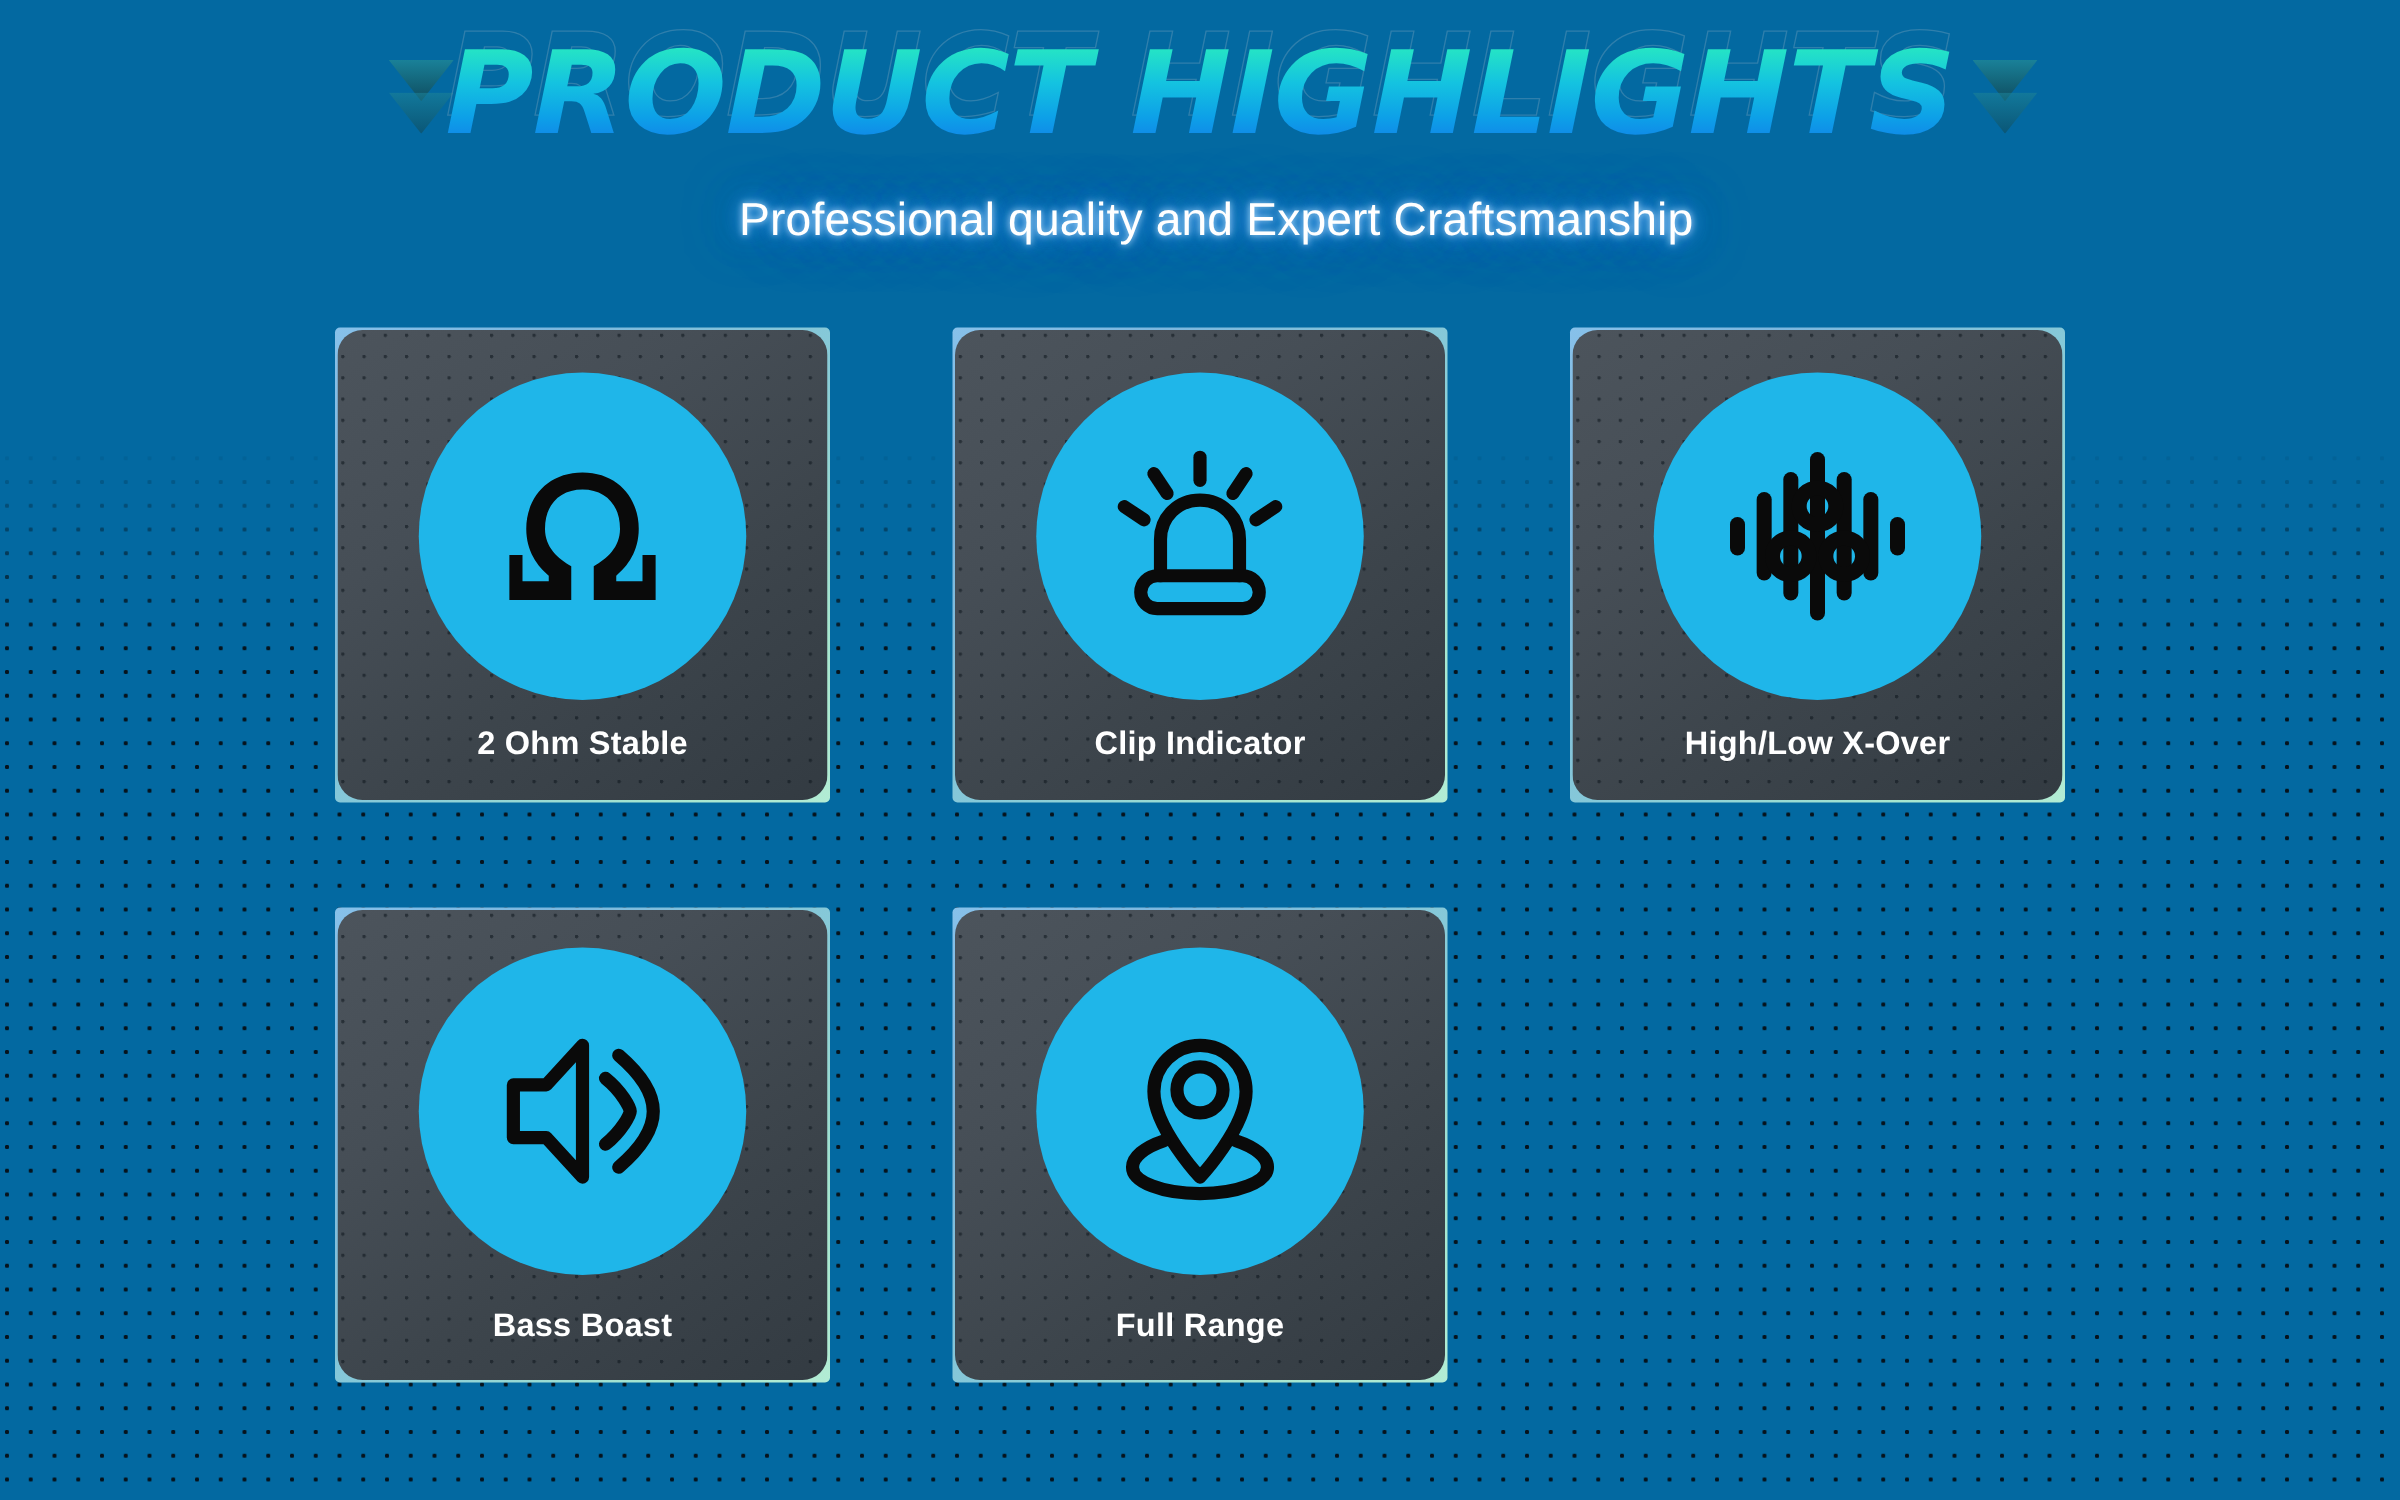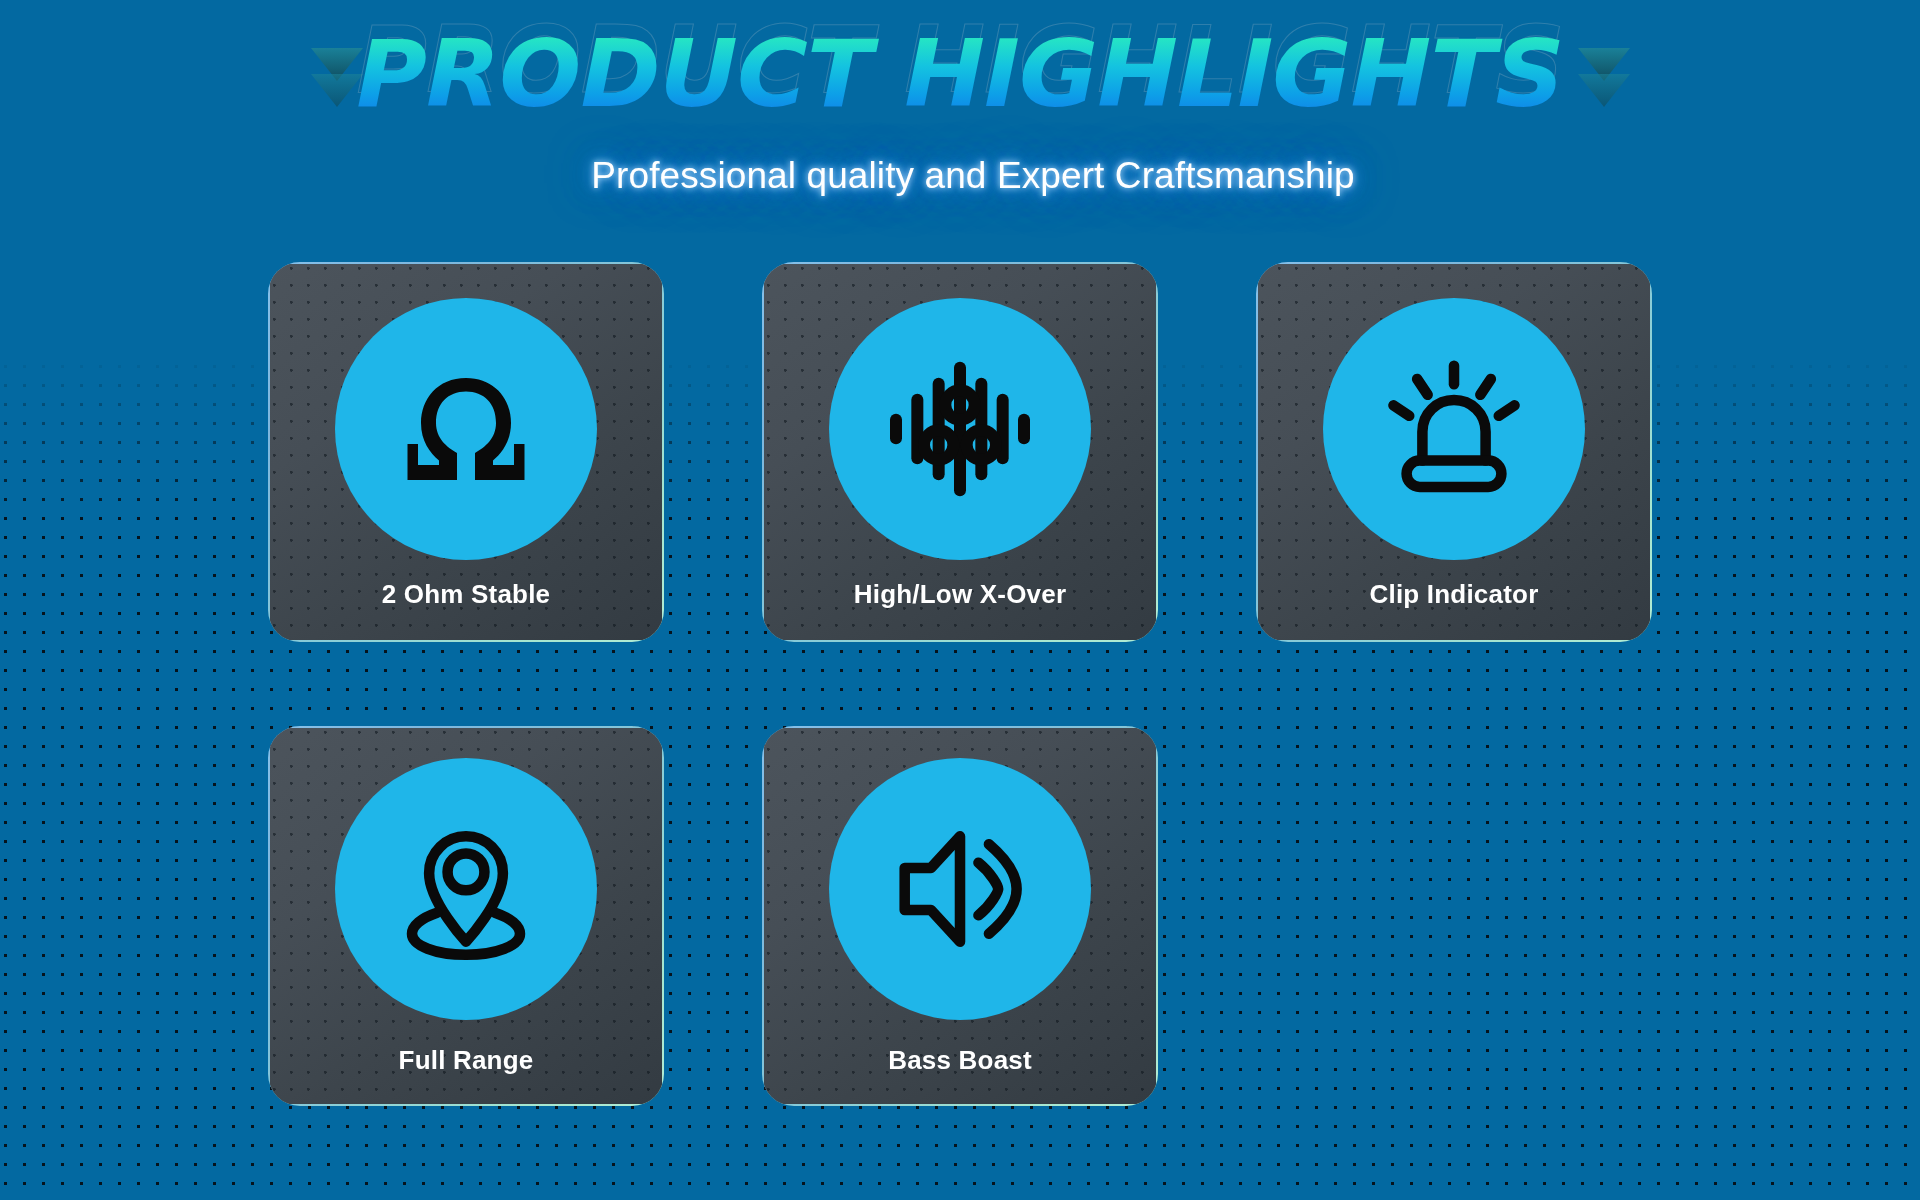--- a/index.html
+++ b/index.html
@@ -136,21 +136,21 @@
     display:grid;
     grid-template-columns:repeat(3,396px);
     grid-template-rows:380px 380px;
     column-gap:98px;
     row-gap:84px;
   }
 
   .card{
     position:relative;
     width:396px; height:380px;
-    border-radius:32px;
+    border-radius:4px;
     padding:2px;
     background:linear-gradient(135deg,#87c1ea 0%,#7db7de 22%,#86c9d8 52%,#a6e6cf 82%,#b2ecd4 100%);
     overflow:hidden;
   }
   .card-inner{
     position:relative;
     width:100%; height:100%;
     border-radius:20px;
     background:
       radial-gradient(circle at 1.3px 1.3px, rgba(12,20,27,.55) 1.25px, rgba(0,0,0,0) 1.6px),
@@ -224,20 +224,39 @@
             <path d="M50 16 C31 16 20 30 20 46 C20 58 26 66 32 71 L32 74 L18 74 L18 60 L11 60 L11 84 L44 84 L44 66 C37 62 30 56 30 46 C30 33 38 25 50 25 C62 25 70 33 70 46 C70 56 63 62 56 66 L56 84 L89 84 L89 60 L82 60 L82 74 L68 74 L68 71 C74 66 80 58 80 46 C80 30 69 16 50 16 Z" fill="#0a0a0a"></path>
           </svg>
         </div>
         <div class="card-label">2 Ohm Stable</div>
       </div>
     </div>
 
     <div class="card">
       <div class="card-inner">
         <div class="icon-circle">
+          <svg width="158" height="158" viewBox="0 0 120 120">
+            <g fill="none" stroke="#0a0a0a" stroke-width="8" stroke-linecap="round" stroke-linejoin="round">
+              <path d="M36 84 L36 62 C36 48 47 38 60 38 C73 38 84 48 84 62 L84 84"></path>
+              <rect x="24" y="84" width="72" height="20" rx="10"></rect>
+              <line x1="60" y1="12" x2="60" y2="26"></line>
+              <line x1="32" y1="22" x2="40" y2="34"></line>
+              <line x1="88" y1="22" x2="80" y2="34"></line>
+              <line x1="14" y1="42" x2="26" y2="50"></line>
+              <line x1="106" y1="42" x2="94" y2="50"></line>
+            </g>
+          </svg>
+        </div>
+        <div class="card-label">Clip Indicator</div>
+      </div>
+    </div>
+
+    <div class="card">
+      <div class="card-inner">
+        <div class="icon-circle">
           <svg width="160" height="160" viewBox="0 0 120 120">
             <g fill="none" stroke="#0a0a0a" stroke-linecap="round">
               <line x1="12" y1="53" x2="12" y2="67" stroke-width="9"></line>
               <line x1="28" y1="38" x2="28" y2="82" stroke-width="9"></line>
               <line x1="44" y1="26" x2="44" y2="94" stroke-width="9"></line>
               <line x1="60" y1="14" x2="60" y2="106" stroke-width="9"></line>
               <line x1="76" y1="26" x2="76" y2="94" stroke-width="9"></line>
               <line x1="92" y1="38" x2="92" y2="82" stroke-width="9"></line>
               <line x1="108" y1="53" x2="108" y2="67" stroke-width="9"></line>
             </g>
@@ -245,64 +264,45 @@
               <circle cx="44" cy="72" r="11"></circle>
               <circle cx="60" cy="42" r="11"></circle>
               <circle cx="76" cy="72" r="11"></circle>
             </g>
           </svg>
         </div>
         <div class="card-label">High/Low X-Over</div>
       </div>
     </div>
 
-    <div class="card">
+    <div class="card r2">
       <div class="card-inner">
         <div class="icon-circle">
           <svg width="158" height="158" viewBox="0 0 120 120">
             <g fill="none" stroke="#0a0a0a" stroke-width="8" stroke-linecap="round" stroke-linejoin="round">
-              <path d="M36 84 L36 62 C36 48 47 38 60 38 C73 38 84 48 84 62 L84 84"></path>
-              <rect x="24" y="84" width="72" height="20" rx="10"></rect>
-              <line x1="60" y1="12" x2="60" y2="26"></line>
-              <line x1="32" y1="22" x2="40" y2="34"></line>
-              <line x1="88" y1="22" x2="80" y2="34"></line>
-              <line x1="14" y1="42" x2="26" y2="50"></line>
-              <line x1="106" y1="42" x2="94" y2="50"></line>
-            </g>
-          </svg>
-        </div>
-        <div class="card-label">Clip Indicator</div>
+              <path d="M18 44 L38 44 L60 20 L60 100 L38 76 L18 76 Z"></path>
+              <path d="M74 40 C84 48 89 58 89 60 C89 62 84 72 74 80"></path>
+              <path d="M82 26 C96 38 103 50 103 60 C103 70 96 82 82 94"></path>
+            </g>
+          </svg>
+        </div>
+        <div class="card-label">Bass Boast</div>
       </div>
     </div>
 
     <div class="card r2">
       <div class="card-inner">
         <div class="icon-circle">
           <svg width="158" height="158" viewBox="0 0 120 120">
             <g fill="none" stroke="#0a0a0a" stroke-width="8" stroke-linecap="round" stroke-linejoin="round">
               <path d="M60 100 C60 100 88 70 88 48 C88 32 75 20 60 20 C45 20 32 32 32 48 C32 70 60 100 60 100 Z"></path>
               <circle cx="60" cy="47" r="14"></circle>
               <path d="M38 78 C26 82 19 88 19 94 C19 103 37 110 60 110 C83 110 101 103 101 94 C101 88 94 82 82 78"></path>
             </g>
           </svg>
         </div>
         <div class="card-label">Full Range</div>
       </div>
     </div>
 
-    <div class="card r2">
-      <div class="card-inner">
-        <div class="icon-circle">
-          <svg width="158" height="158" viewBox="0 0 120 120">
-            <g fill="none" stroke="#0a0a0a" stroke-width="8" stroke-linecap="round" stroke-linejoin="round">
-              <path d="M18 44 L38 44 L60 20 L60 100 L38 76 L18 76 Z"></path>
-              <path d="M74 40 C84 48 89 58 89 60 C89 62 84 72 74 80"></path>
-              <path d="M82 26 C96 38 103 50 103 60 C103 70 96 82 82 94"></path>
-            </g>
-          </svg>
-        </div>
-        <div class="card-label">Bass Boast</div>
-      </div>
-    </div>
-
 
   </div>
 </div>
 
 </body></html>

